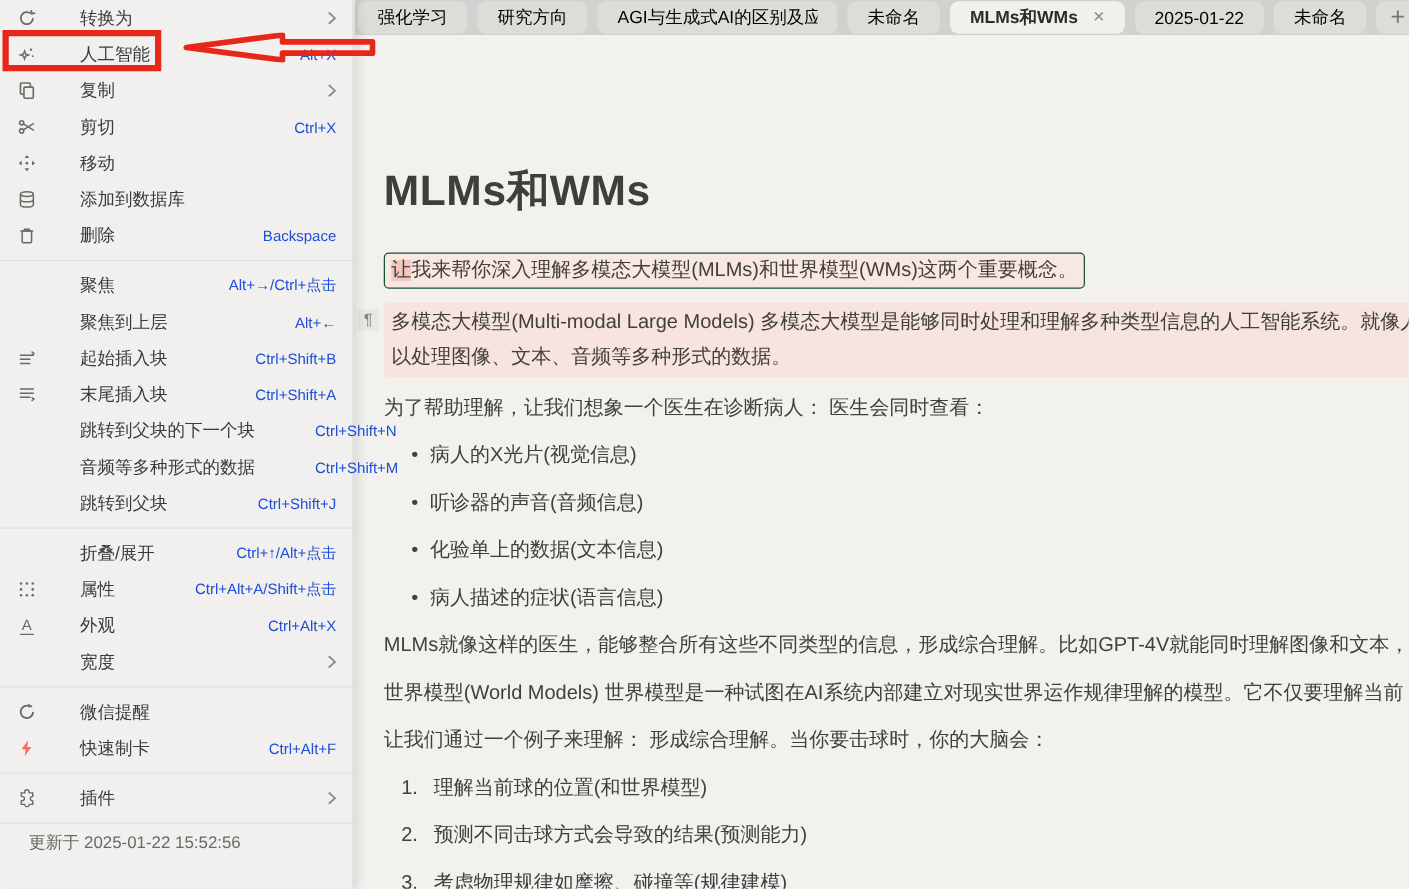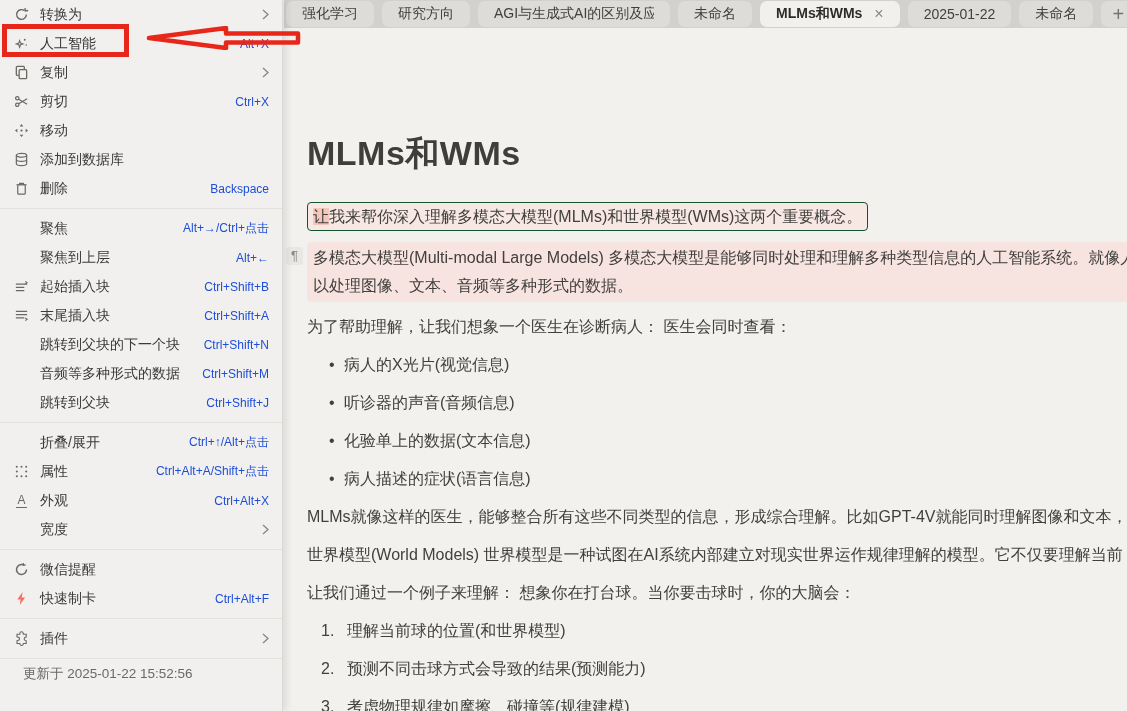--- a/index.html
+++ b/index.html
@@ -14,20 +14,21 @@
     position:absolute; left:0; top:0; width:283px; height:711px;
     background:#f1f0ee; z-index:20;
     border-right:1px solid #dcdad7;
     box-shadow:3px 0 8px rgba(0,0,0,.10);
     display:flex; flex-direction:column;
   }
   .mi {
     height:29px; display:flex; align-items:center;
     padding:0 13px 0 13px; font-size:14px; color:#3c3a38; cursor:pointer;
     flex:0 0 auto;
+    gap:24px;
   }
   .mi .ic { width:17px; height:17px; margin-right:10px; flex:0 0 auto;
             display:flex; align-items:center; justify-content:center; color:#6b6966;}
   .mi .ic svg { display:block; }
   .mi .noic { width:27px; flex:0 0 auto; }
   .mi .lbl { white-space:nowrap; }
   .mi .sp { flex:1 1 auto; }
   .mi .sc {
     font-family:Liberation Sans, sans-serif;
     font-size:12px; color:#1d4ed8; white-space:nowrap;
@@ -48,21 +49,21 @@
   .red-arrow { position:absolute; left:146px; top:26px; z-index:40; pointer-events:none; }
 
   
   .main { position:absolute; left:284px; top:0; right:0; bottom:0; }
   .tabbar {
     height:28px; background:#d3d1cf; display:flex; align-items:flex-start;
     padding-left:2px; overflow:hidden;
   }
   .tab {
     margin-top:1px; margin-right:8px; height:26px; border-radius:7px;
-    background:#dedcd9; color:#404040; font-size:14px;
+    background:#dedcd9; color:#000000; font-size:14px;
     display:flex; align-items:center; padding:0 16px; white-space:nowrap;
     cursor:pointer; flex:0 0 auto;
   }
   .tab .tlabel { overflow:hidden; }
   .tab.trunc .tlabel { max-width:160px; }
   .tab.active { background:#f2f0ed; color:#2d2c2a; font-weight:bold; }
   .tab.active .close { font-weight:normal; margin-left:12px; color:#8b8986; font-size:16px; line-height:16px; }
   .tab.plus { width:34px; padding:0; justify-content:center; font-size:20px; color:#76746f; }
 
   .doc { padding:102px 0 0 23px; overflow:hidden; }
@@ -152,21 +153,21 @@
       <span class="dot">•</span>
       <span class="txt">化验单上的数据(文本信息)</span>
     </div>
     <div class="li">
       <span class="dot">•</span>
       <span class="txt">病人描述的症状(语言信息)</span>
     </div>
 
     <div class="blk">MLMs就像这样的医生，能够整合所有这些不同类型的信息，形成综合理解。比如GPT-4V就能同时理解图像和文本，</div>
     <div class="blk">世界模型(World Models) 世界模型是一种试图在AI系统内部建立对现实世界运作规律理解的模型。它不仅要理解当前</div>
-    <div class="blk">让我们通过一个例子来理解： 想象你在打台球。当你要击球时，你的大脑会：</div>
+    <div class="blk">让我们通过一个例子来理解： 形成综合理解。当你要击球时，你的大脑会：</div>
 
     <div class="oli">
       <span class="num">1.</span>
       <span>理解当前球的位置(和世界模型)</span>
     </div>
     <div class="oli">
       <span class="num">2.</span>
       <span>预测不同击球方式会导致的结果(预测能力)</span>
     </div>
     <div class="oli">

